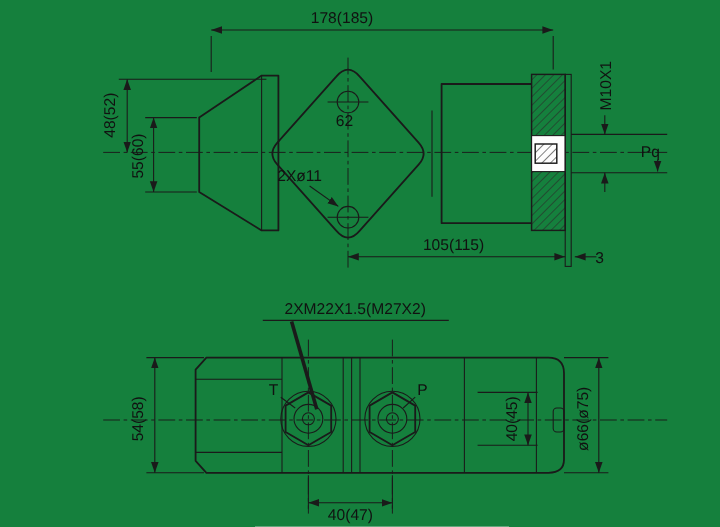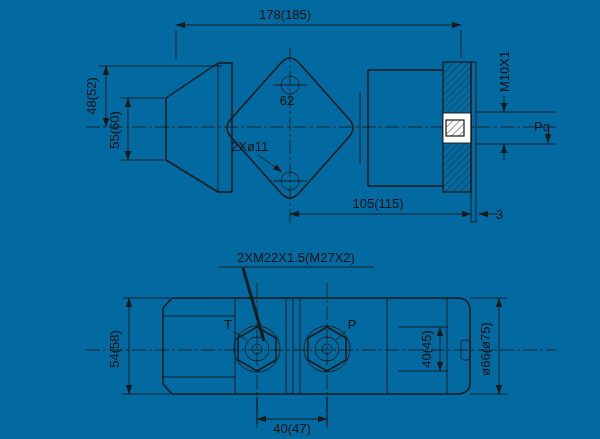--- a/index.html
+++ b/index.html
@@ -1,16 +1,16 @@
 <!DOCTYPE html>
 <html><head>
 <meta charset="utf-8">
 <style>
   html,body{margin:0;padding:0;background:#e8e8e8;}
-  .canvas{width:600px;height:439px;background:#0369a1;position:relative;overflow:hidden;
+  .canvas{width:600px;height:439px;background:#15803d;position:relative;overflow:hidden;
           font-family:"Liberation Sans",sans-serif;}
   svg{display:block;}
   .ol{stroke:#1a1a1a;stroke-width:1.5;fill:none;stroke-linejoin:round;}
   .tl{stroke:#1a1a1a;stroke-width:0.9;fill:none;}
   .dl{stroke:#1a1a1a;stroke-width:0.9;fill:none;}
   .cl{stroke:#1a1a1a;stroke-width:0.8;fill:none;stroke-dasharray:14 3 3 3;}
   .hs{stroke:#1a1a1a;stroke-width:1.2;}
   .lead-thick{stroke:#1a1a1a;stroke-width:3;}
   text.t{font-family:"Liberation Sans",sans-serif;font-size:13px;fill:#111;}
   text.tc{font-family:"Liberation Sans",sans-serif;font-size:13px;fill:#111;text-anchor:middle;}

